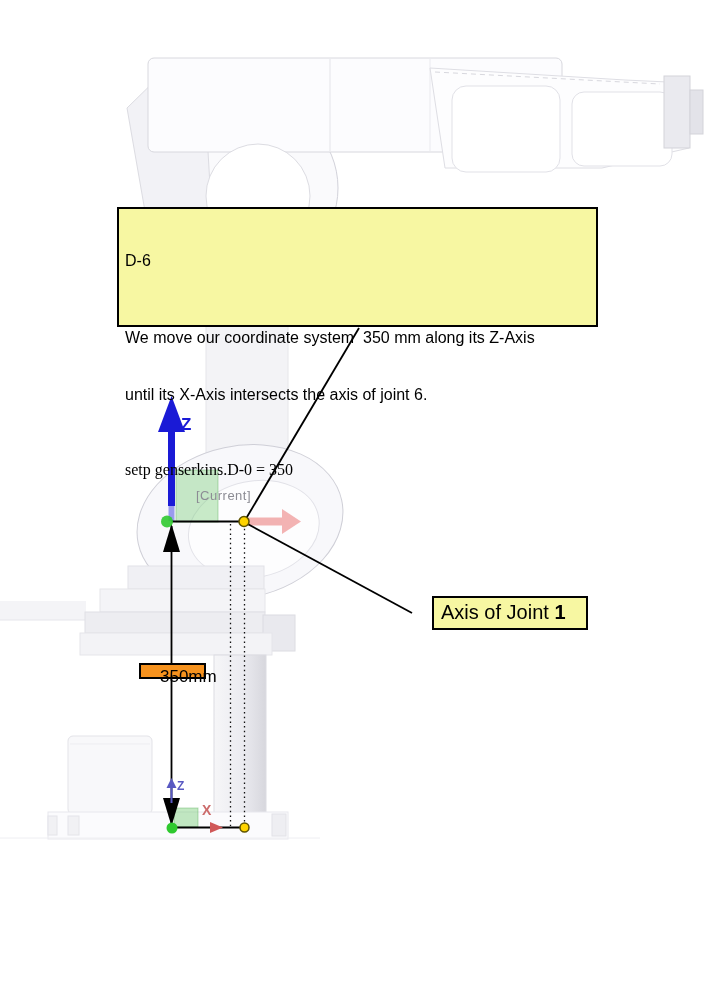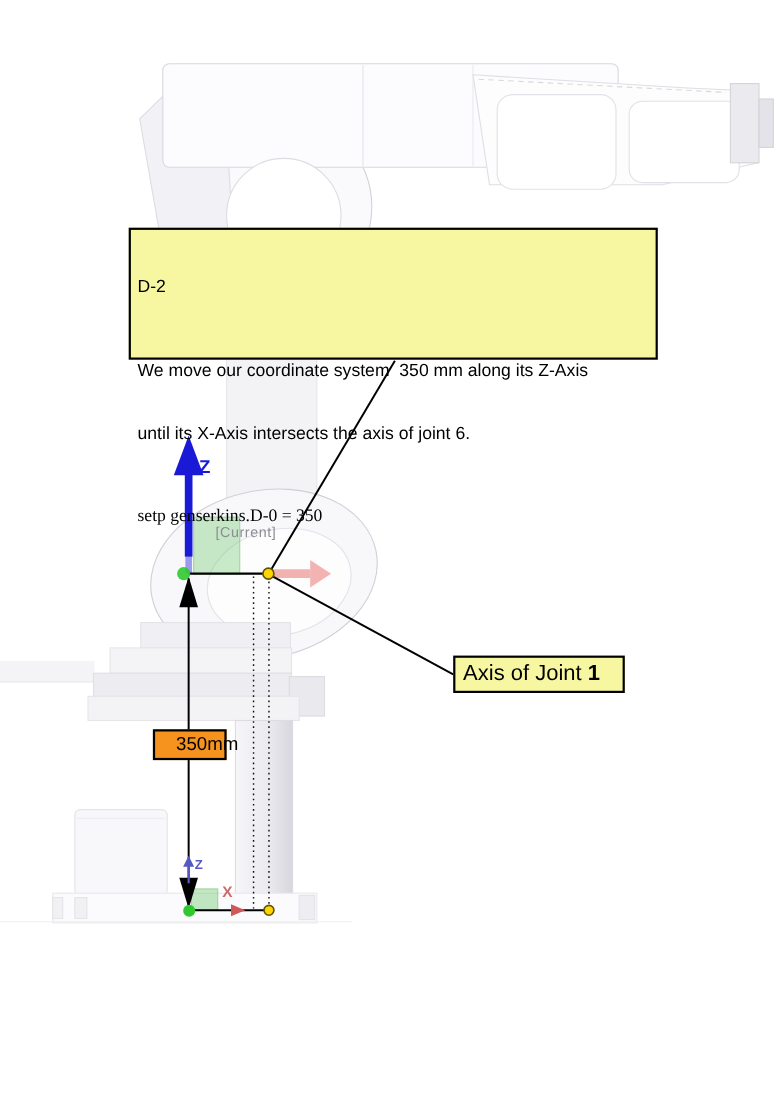--- a/index.html
+++ b/index.html
@@ -12,33 +12,33 @@
   
   .note-box{
     left:117px;top:207px;width:481px;height:120px;box-sizing:border-box;
     background:var(--note_fill,#F7F7A2);border:2px solid var(--note_border,#000);
     padding:4px 6px;font-size:16px;line-height:19px;white-space:pre-wrap;
   }
   .note-title{margin-bottom:20px;}
   .note-cmd{margin-top:18px;font-family:Liberation Serif, serif;}
   
   .callout-box{
-    left:412px;top:596px;width:156px;height:34px;box-sizing:border-box;
+    left:432px;top:596px;width:156px;height:34px;box-sizing:border-box;
     background:var(--note_fill,#F7F7A2);border:2px solid var(--note_border,#000);
     font-size:20px;line-height:29px;padding-left:7px;white-space:pre;
   }
   .callout-box b{font-weight:bold;}
   
   .dim-box{
-    left:139px;top:663px;width:67px;height:28px;box-sizing:border-box;
+    left:139px;top:663px;width:67px;height:16px;box-sizing:border-box;
     background:var(--dimension_fill,#F6921E);border:2px solid #000;
     font-size:17px;line-height:23px;text-align:center;padding-left:19px;
   }
   .axis-z-top{left:181px;top:415px;font-size:17px;font-weight:bold;color:var(--z_axis_blue,#2222CC);}
-  .frame-current{left:196px;top:476px;font-size:13px;color:var(--current_gray,#8C8C94);letter-spacing:.5px;}
+  .frame-current{left:196px;top:488px;font-size:13px;color:var(--current_gray,#8C8C94);letter-spacing:.5px;}
   .axis-z-base{left:177px;top:779px;font-size:12px;font-weight:bold;color:var(--z_base_blue,#5858C2);}
   .axis-x-base{left:202px;top:802px;font-size:14px;font-weight:bold;color:var(--x_base_red,#CC6B6B);}
 </style>
 </head>
 <body>
 
 <div class="stage">
 
   <svg width="707" height="1000" viewBox="0 0 707 1000">
     <defs>
@@ -135,21 +135,21 @@
       <polygon points="210,822 210,833 223,827.5" fill="#d05858"></polygon>
 
       <circle cx="167" cy="521.5" r="6" fill="var(--origin_green)" opacity="0.9"></circle>
       <circle cx="172" cy="828" r="5.5" fill="var(--origin_green)"></circle>
       <circle cx="244" cy="521.5" r="5" fill="var(--joint_yellow)" stroke="#5f5400" stroke-width="1.5"></circle>
       <circle cx="244.5" cy="827.5" r="4.5" fill="var(--joint_yellow)" stroke="#5f5400" stroke-width="1.5"></circle>
     </g>
   </svg>
 
   <div class="abs note-box">
-    <div class="note-title">D-2</div>
+    <div class="note-title">D-6</div>
     <div>We move our coordinate system  350 mm along its Z-Axis</div>
     <div>until its X-Axis intersects the axis of joint 6.</div>
     <div class="note-cmd">setp genserkins.D-0 = 350</div>
   </div>
 
   <div class="abs callout-box"><span>Axis of Joint </span><b>1</b></div>
 
   <div class="abs dim-box">350mm</div>
 
   <span class="abs axis-z-top">Z</span>

